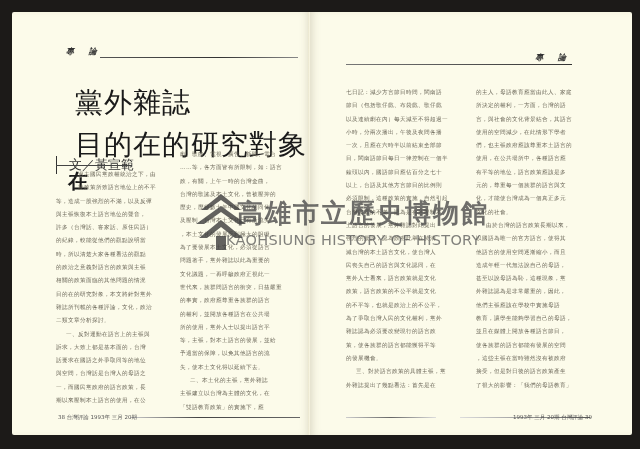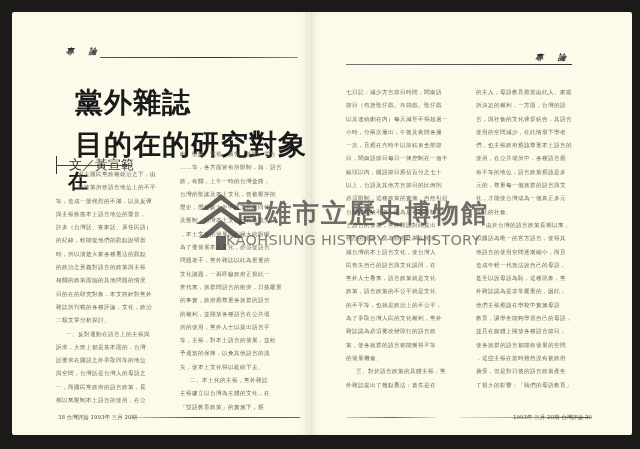--- a/index.html
+++ b/index.html
@@ -30,21 +30,21 @@
     .rule { position: absolute; height: 1px; background: #444; }
     .left .section-label { left: 54px; }
     .left .rule { left: 88px; top: 45px; width: 198px;
       background: linear-gradient(to right, #555, #333 60%, #888); }
     .right .section-label { right: 60px; }
     .right .rule { left: 36px; top: 52px; width: 226px;
       background: linear-gradient(to right, #777, #333); }
 
     .title {
       position: absolute; left: 63px; top: 70px;
-      font-family: "DejaVu Sans", sans-serif; font-weight: bold;
+      font-family: "DejaVu Sans", sans-serif; font-weight: normal;
       color: #1a1a1a; font-size: 28px; line-height: 42px; letter-spacing: 1px;
     }
     .byline {
       position: absolute; left: 44px; top: 144px;
       font-size: 13px; color: #333; border-left: 1px solid #333; padding-left: 12px;
     }
     .byline-rule { position: absolute; left: 44px; top: 153px; width: 76px; height: 1px; background: #444; }
 
     .col {
       position: absolute; font-size: 5.6px; line-height: 13.3px; color: #6a6658;

